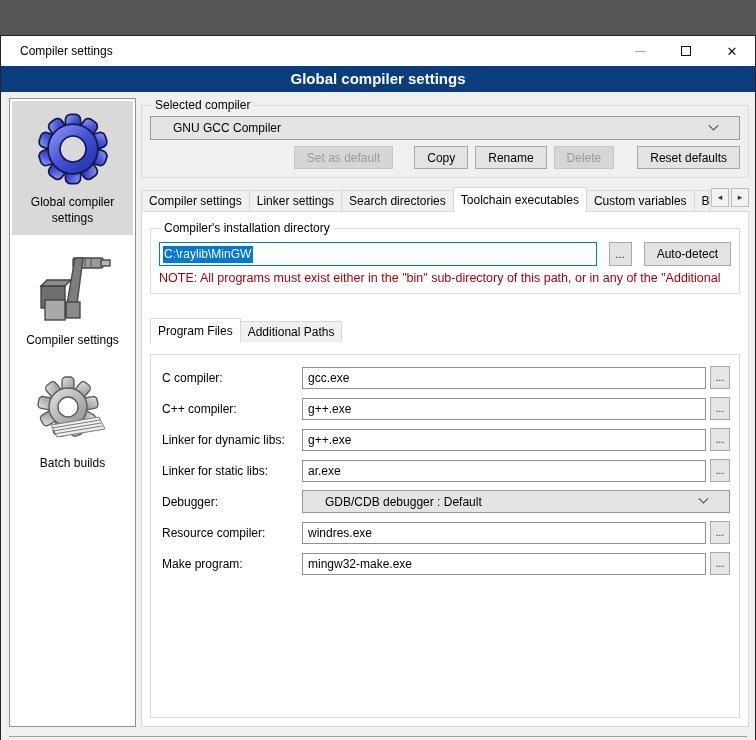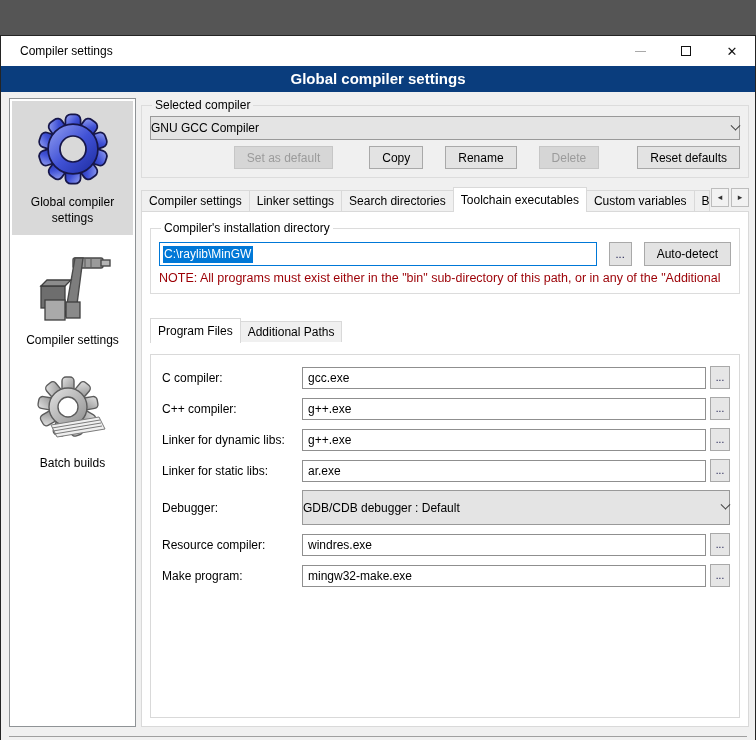--- a/index.html
+++ b/index.html
@@ -28,27 +28,27 @@
   .side-item + .side-item { margin-top:8px; }
   .side-icon { width:78px; height:78px; }
   .side-icon.small { width:80px; height:74px; }
 
   
   .main { position:absolute; left:140px; top:62px; width:608px; height:629px; display:flex; flex-direction:column; }
 
   fieldset { border:1px solid #dcdcdc; padding:4px 8px 8px; }
   legend { font-size:12px; padding:0 3px; margin-left:2px; }
 
-  .combo { height:24px; background:#e4e4e4; border:1px solid #999; display:flex; align-items:center; padding:0 0; cursor:default; }
+  .combo { height:24px; background:#e4e4e4; border:1px solid #999; display:flex; align-items:center; padding:0 22px; cursor:default; }
   .combo .combo-value { font-size:12px; }
   .chevron { margin-left:auto; width:7px; height:7px; border-right:1.4px solid #3c3c3c; border-bottom:1.4px solid #3c3c3c; transform:rotate(45deg) translate(-2px,-2px); }
 
   .btn { height:23px; background:#e3e3e3; border:1px solid #a9a9a9; font-family:inherit; font-size:12px; color:#000; padding:0 12px; cursor:pointer; }
   .btn.disabled { background:#d6d6d6; border-color:#c6c6c6; color:#9b9b9b; cursor:default; }
-  .compiler-btn-row { display:flex; justify-content:flex-end; gap:22px; margin-top:6px; }
+  .compiler-btn-row { display:flex; justify-content:flex-end; gap:7px; margin-top:6px; }
   .compiler-btn-row .btn.reset { margin-left:16px; }
   .compiler-btn-row .btn.setdef { margin-right:14px; }
 
   
   .tabs { display:flex; align-items:flex-end; margin-top:9px; position:relative; z-index:2; }
   .tab { height:21px; line-height:20px; padding:0 7px; background:#f0f0f0; border:1px solid #d9d9d9; border-bottom:none; margin-right:-1px; white-space:nowrap; cursor:pointer; }
   .tab.active { height:25px; line-height:24px; background:#fff; margin-bottom:-1px; z-index:3; position:relative; }
   .tab.clipped { width:37px; overflow:hidden; }
   .tab-arrows { margin-left:2px; display:flex; gap:2px; align-self:flex-start; margin-top:1px; }
   .tab-arrow { width:18px; height:19px; background:#f2f2f2; border:1px solid #bdbdbd; font-size:9px; line-height:17px; text-align:center; color:#333; cursor:pointer; }
@@ -64,21 +64,21 @@
   .note { color:#9c0006; font-size:12.5px; margin-top:5px; white-space:nowrap; overflow:hidden; }
 
   
   .subtabs { display:flex; align-items:flex-end; margin-top:12px; position:relative; z-index:2; }
   .subpanel { background:#fff; border:1px solid #d9d9d9; height:364px; padding:11px 9px 0 11px; }
 
   .field-row { display:flex; align-items:center; margin-bottom:8px; }
   .field-label { width:140px; font-size:12px; }
   .field-input { flex:1; height:22px; border:1px solid #8f8f8f; background:#fff; font-family:inherit; font-size:12px; padding:0 5px; outline:none; }
   .field-browse { width:20px; height:23px; margin-left:4px; background:#e6e6e6; border:1px solid #a9a9a9; font-size:10px; line-height:1; color:#14144a; cursor:pointer; }
-  .field-combo { flex:1; height:35px; margin-right:0; }
+  .field-combo { flex:1; height:23px; margin-right:0; }
 
   
   .footer-sep { position:absolute; left:8px; right:8px; top:700px; border-top:1px solid #9f9f9f; }
   .footer { position:absolute; right:8px; top:708px; display:flex; gap:26px;padding-left:26px; }
   .footer .btn { width:72px; }
   .resize-grip { position:absolute; right:3px; bottom:3px; width:10px; height:10px; }
   .resize-grip i { position:absolute; width:2px; height:2px; background:#b5b5b5; }
 </style>
 </head>
 <body>

